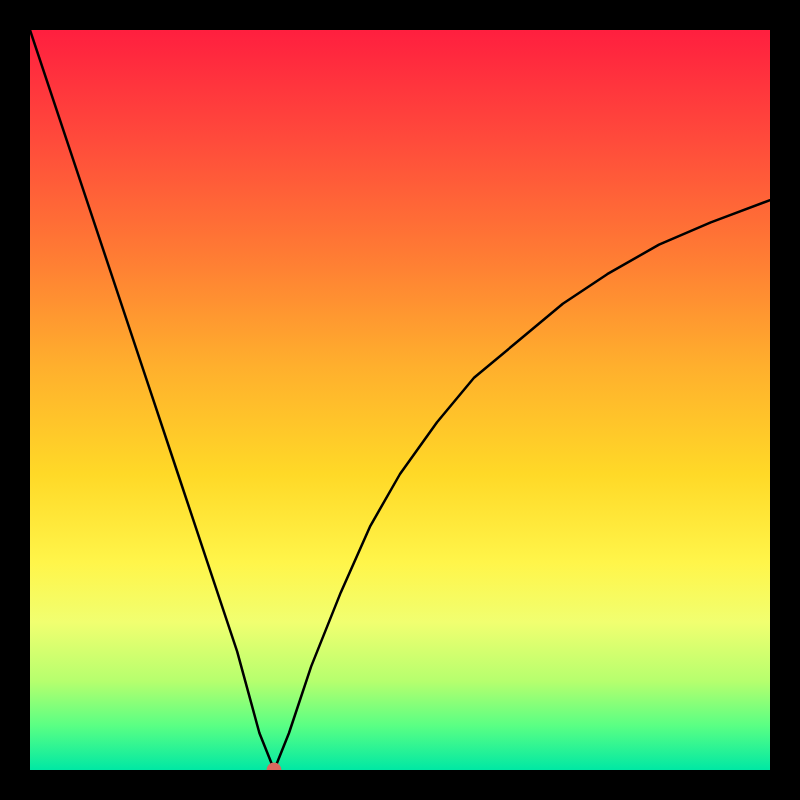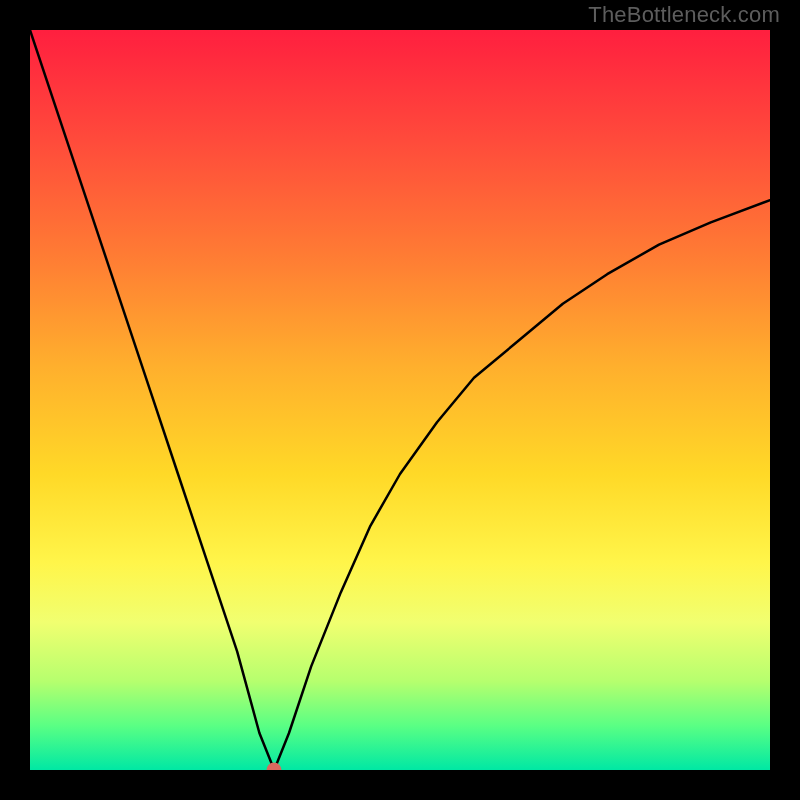--- a/index.html
+++ b/index.html
@@ -67,21 +67,20 @@
     border-radius: 50%;
     background: #d9695f;
     transform: translate(-50%, -50%);
   }
 </style>
 </head>
 <body>
 
 <div class="frame">
 
-  <div class="watermark">TheBottleneck.com</div>
 
   <div class="plot-area">
     <div class="gradient"></div>
 
     <svg class="curve" viewBox="0 0 740 740" preserveAspectRatio="none">
       <path id="curve-path" fill="none" stroke="#000" stroke-width="2.5" stroke-linecap="round" stroke-linejoin="round" d="M0.0 0.0 L29.6 88.8 L59.2 177.6 L88.8 266.4 L118.4 355.2 L148.0 444.0 L177.6 532.8 L207.2 621.6 L229.4 703.0 L244.2 740.0 L259.0 703.0 L281.2 636.4 L310.8 562.4 L340.4 495.8 L370.0 444.0 L407.0 392.2 L444.0 347.8 L488.4 310.8 L532.8 273.8 L577.2 244.2 L629.0 214.6 L680.8 192.4 L740.0 170.2"></path>
     </svg>
 
     <div id="marker" class="marker" style="left: 244.2px; top: 740px; background: rgb(217, 105, 95);"></div>
   </div>

